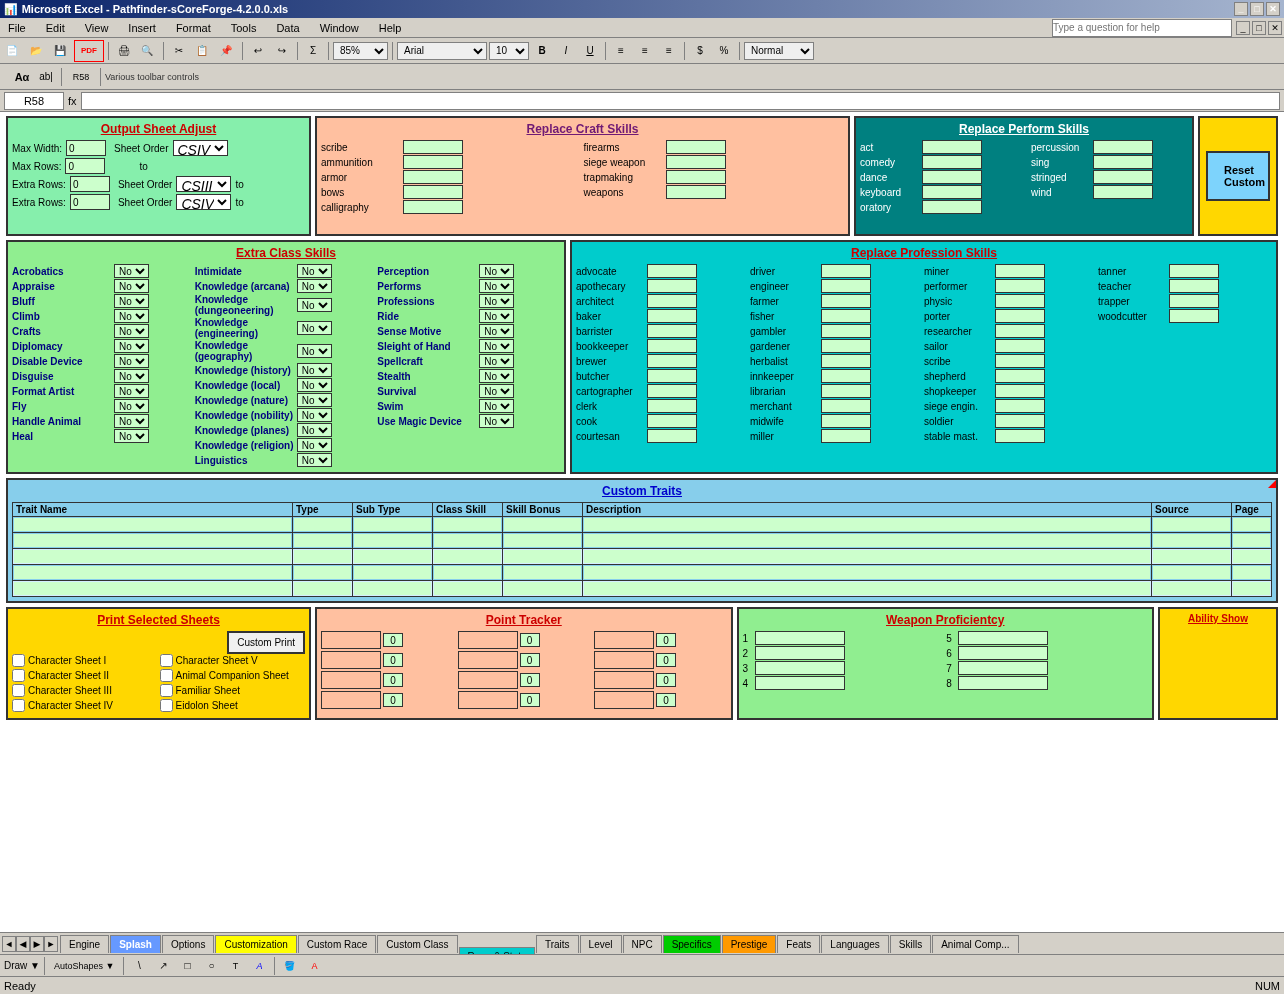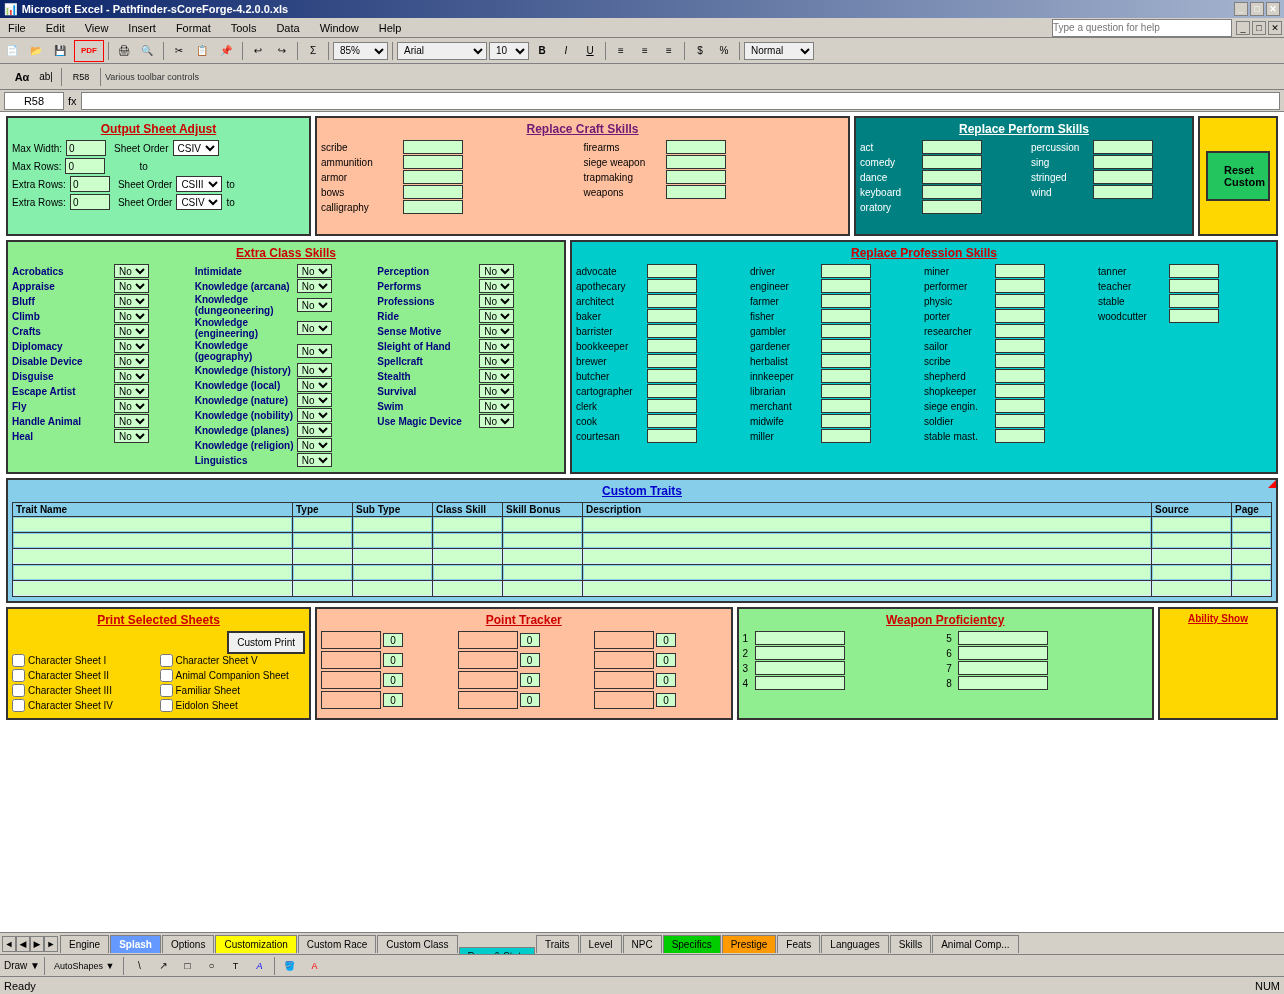--- a/index.html
+++ b/index.html
@@ -37,21 +37,21 @@
     .craft-box { background: #ffc0a0; flex: 1; min-height: 120px; }
 
     
     .perform-box { background: #008080; color: white; width: 340px; min-height: 120px; }
     .perform-box .section-title { color: white; }
 
     
     .form-row { display: flex; align-items: center; gap: 4px; margin-bottom: 2px; }
     .form-label { font-size: 10px; white-space: nowrap; }
     .small-input { width: 40px; height: 16px; border: 1px solid #333; font-size: 10px; padding: 0 2px; background: #ccffcc; }
-    .small-select { height: 16px; border: 1px solid #333; font-size: 10px; background: white; }
+    .small-select { height: 16px; border: 1px solid #333; font-size: 14px; background: white; font-style: italic; }
     .to-text { font-size: 10px; }
     .craft-item { display: flex; align-items: center; gap: 2px; margin-bottom: 1px; }
     .craft-label { font-size: 10px; width: 80px; }
     .craft-input { width: 60px; height: 14px; border: 1px solid #333; background: #ccffcc; font-size: 10px; }
     .perform-item { display: flex; align-items: center; gap: 2px; margin-bottom: 1px; }
     .perform-label { font-size: 10px; color: white; width: 60px; }
     .perform-input { width: 60px; height: 14px; border: 1px solid #333; background: #ccffcc; font-size: 10px; }
     .skill-item { display: flex; align-items: center; gap: 2px; margin-bottom: 1px; }
     .skill-label { font-size: 10px; width: 100px; font-weight: bold; color: #000080; }
     .skill-select { height: 14px; border: 1px solid #333; font-size: 10px; background: #ccffcc; width: 35px; }
@@ -67,21 +67,21 @@
     .tab { height: 18px; padding: 0 8px; border: 1px solid #808080; border-bottom: none; font-size: 10px; cursor: pointer; display: flex; align-items: center; margin-right: 1px; background: #d4d0c8; }
 
     
     .status-bar { background: #d4d0c8; height: 18px; display: flex; align-items: center; padding: 0 4px; border-top: 1px solid #808080; font-size: 11px; }
     .status-right { margin-left: auto; display: flex; gap: 8px; }
 
     
     .draw-bar { background: #d4d0c8; height: 22px; display: flex; align-items: center; padding: 0 4px; border-top: 1px solid #808080; gap: 2px; font-size: 10px; }
 
     
-    .reset-btn { background: #22c55e; border: 2px solid #333; padding: 6px 16px; cursor: pointer; font-size: 11px; font-weight: bold; text-align: center; }
+    .reset-btn { background: #7dd3fc; border: 2px solid #333; padding: 6px 16px; cursor: pointer; font-size: 11px; font-weight: bold; text-align: center; }
 
     
     .check-item { display: flex; align-items: center; gap: 3px; margin-bottom: 2px; font-size: 10px; }
     .pt-row { display: flex; align-items: center; gap: 2px; margin-bottom: 2px; }
     .pt-input-large { width: 60px; height: 18px; border: 1px solid #333; background: #ffc0a0; font-size: 10px; }
     .pt-input-small { width: 20px; height: 14px; border: 1px solid #333; background: #ccffcc; font-size: 10px; text-align: center; }
 
     
     .wp-row { display: flex; align-items: center; gap: 2px; margin-bottom: 1px; }
     .wp-num { width: 10px; font-size: 10px; }
@@ -356,21 +356,21 @@
                 </div>
               <div class="skill-item">
                   <span class="skill-label">Disable Device</span>
                   <select class="skill-select"><option>No</option><option>Yes</option></select>
                 </div>
               <div class="skill-item">
                   <span class="skill-label">Disguise</span>
                   <select class="skill-select"><option>No</option><option>Yes</option></select>
                 </div>
               <div class="skill-item">
-                  <span class="skill-label">Escape Artist</span>
+                  <span class="skill-label">Format Artist</span>
                   <select class="skill-select"><option>No</option><option>Yes</option></select>
                 </div>
               <div class="skill-item">
                   <span class="skill-label">Fly</span>
                   <select class="skill-select"><option>No</option><option>Yes</option></select>
                 </div>
               <div class="skill-item">
                   <span class="skill-label">Handle Animal</span>
                   <select class="skill-select"><option>No</option><option>Yes</option></select>
                 </div>
@@ -636,21 +636,21 @@
             <div>
               <div class="prof-item">
                   <span class="prof-label">tanner</span>
                   <input class="prof-input" style="">
                 </div>
               <div class="prof-item">
                   <span class="prof-label">teacher</span>
                   <input class="prof-input" style="">
                 </div>
               <div class="prof-item">
-                  <span class="prof-label">stable</span>
+                  <span class="prof-label">trapper</span>
                   <input class="prof-input" style="">
                 </div>
               <div class="prof-item">
                   <span class="prof-label">woodcutter</span>
                   <input class="prof-input" style="">
                 </div>
             </div>
           </div>
         </div>
       </div>

